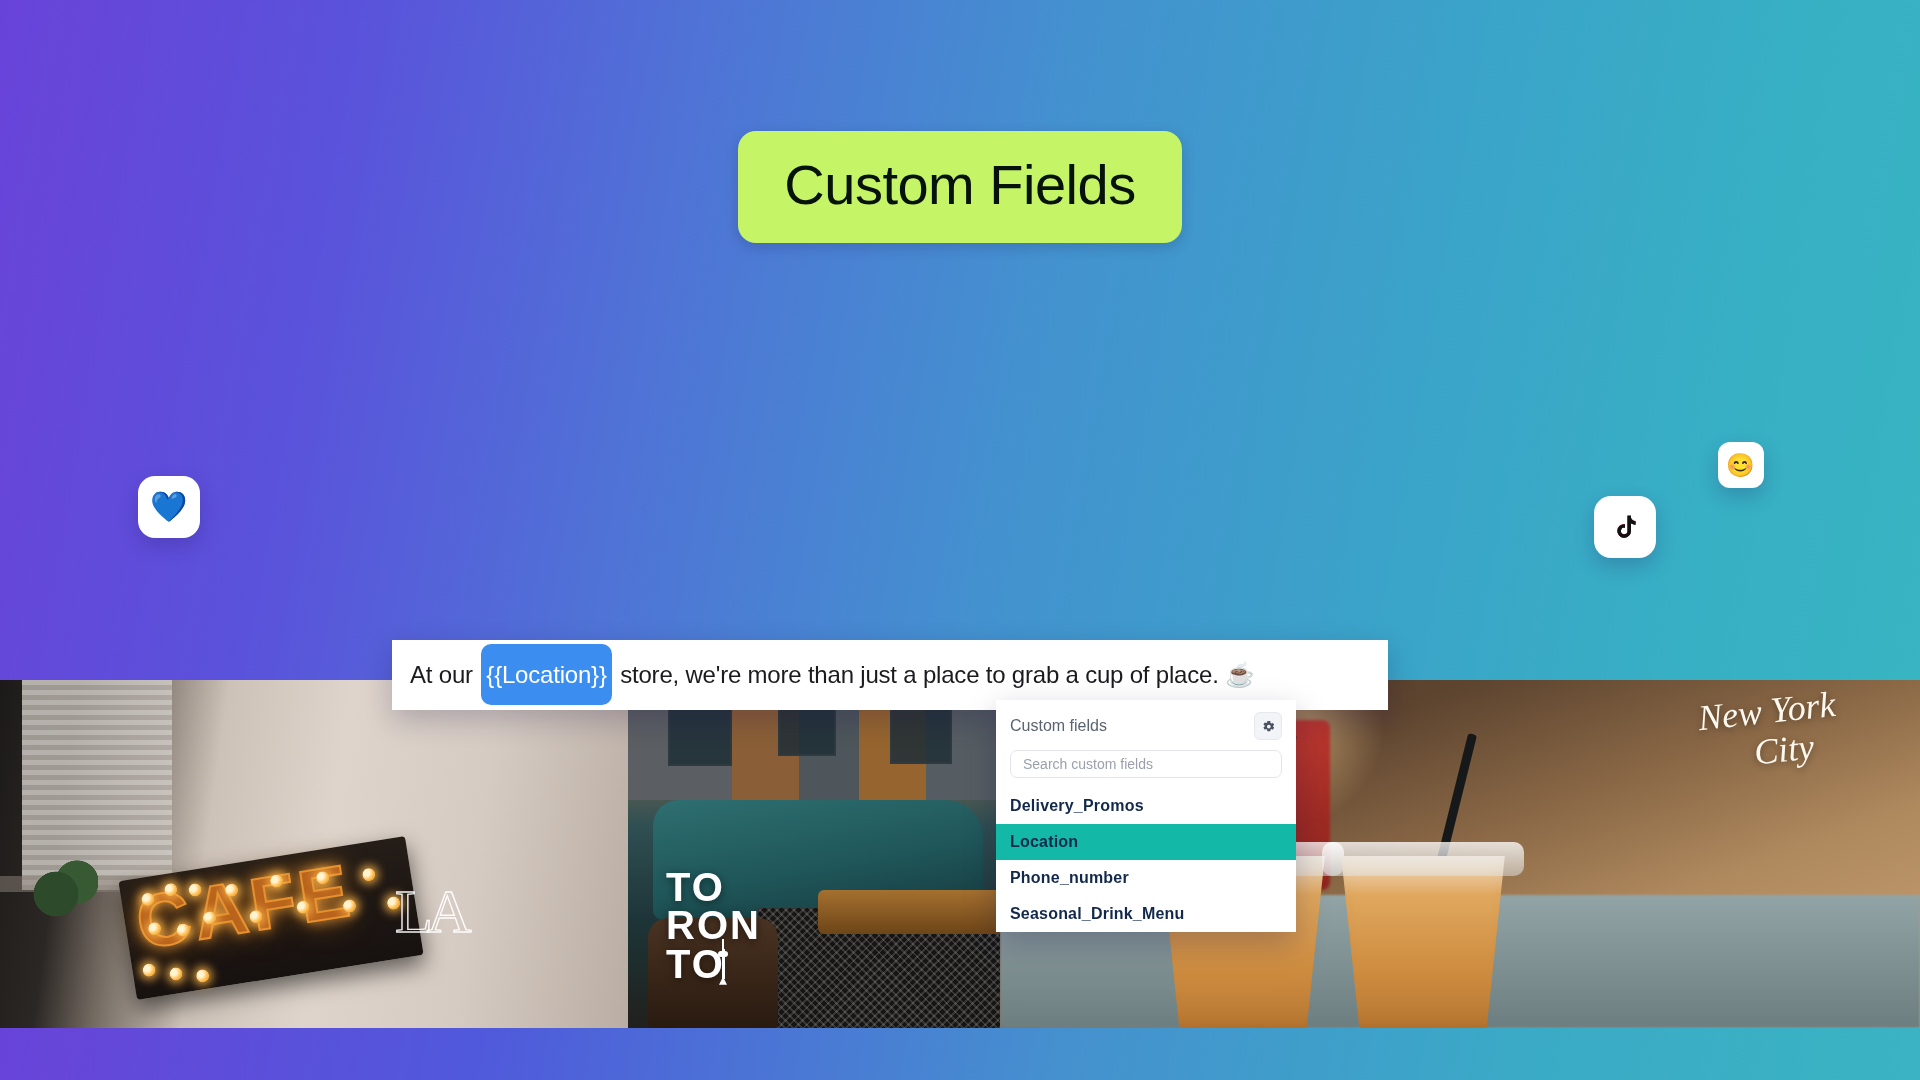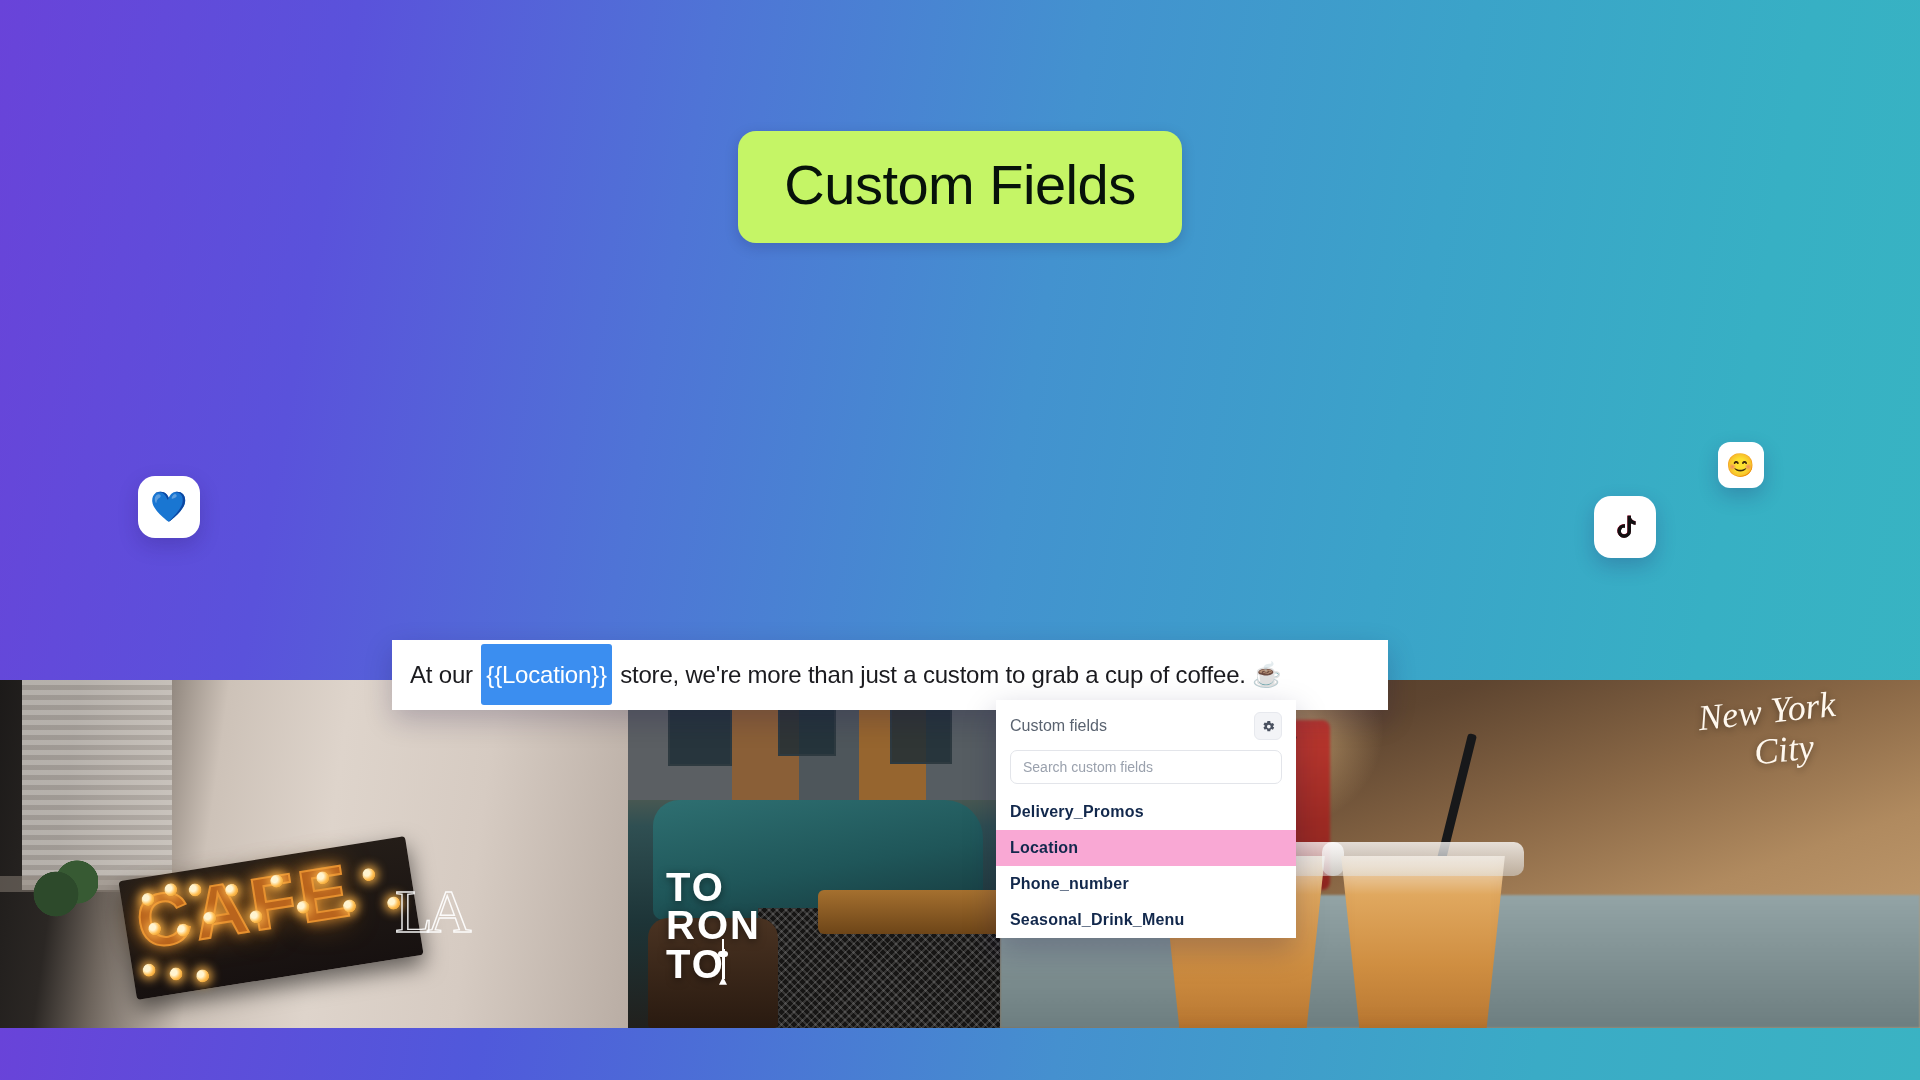--- a/index.html
+++ b/index.html
@@ -247,21 +247,21 @@
     display:flex; align-items:center;
     padding:0 18px;
     z-index:6;
   }
   .sentence{
     font-size:24px; color:#1b1b1f; white-space:nowrap;
     letter-spacing:-0.2px;
   }
   .token{
     background:#3b8ef0; color:#ffffff;
-    padding:17px 5px; border-radius:3px;
+    padding:17px 5px; border-radius:10px;
     margin:0 2px;
   }
 
   
   .cf-panel{
     position:absolute; left:996px; top:700px; width:300px;
     background:#fff;
     box-shadow:0 12px 30px rgba(20,12,60,.26);
     z-index:7;
     padding:12px 0 0;
@@ -272,31 +272,31 @@
   }
   .cf-title{ font-size:16px; color:#5a6370; }
   .gear-btn{
     width:28px; height:28px; border-radius:6px; background:#f3f4f7;
     display:flex; align-items:center; justify-content:center;
     border:1px solid #e7e9ee;
   }
   .gear-btn svg{ width:15px; height:15px; fill:#4a5160; }
   .cf-search{
     margin:0 14px 10px;
-    height:34px; border:1px solid #e3e5ea; border-radius:7px;
+    height:28px; border:1px solid #e3e5ea; border-radius:7px;
     display:flex; align-items:center; padding:0 12px;
     background:#fff;
   }
   .cf-search span{ font-size:14px; color:#9aa1ad; }
   .cf-item{
     padding:9px 14px;
     font-size:16px; font-weight:700; color:#12284c;
     letter-spacing:.2px;
   }
-  .cf-item.active{ background:#f9a8d4; }
+  .cf-item.active{ background:#14b8a6; }
 
   .bottom-band{
     position:absolute; left:0; top:1028px; width:1920px; height:52px;
     background:linear-gradient(100deg,#6943d9 0%,#5059db 25%,#4590cf 55%,#3aabc6 80%,#3ab3c3 100%);
   }
 </style>
 </head>
 <body>
 
 <div class="stage">
@@ -399,21 +399,21 @@
         <span>New York</span>
         <span class="l2">City</span>
       </div>
     </div>
   </div>
 
   <div class="text-card">
     <div class="sentence">
       <span>At our</span>
       <span class="token">{{Location}}</span>
-      <span>store, we're more than just a custom to grab a cup of coffee. ☕</span>
+      <span>store, we're more than just a place to grab a cup of place. ☕</span>
     </div>
   </div>
 
   <div class="cf-panel">
     <div class="cf-head">
       <span class="cf-title">Custom fields</span>
       <span class="gear-btn">
         <svg viewBox="0 0 24 24">
             <path d="M19.1 12.9c0-.3.1-.6.1-.9s0-.6-.1-.9l2-1.5-2-3.4-2.3.9c-.5-.4-1-.7-1.6-.9L14.8 3H10.2l-.4 2.4c-.6.2-1.1.5-1.6.9L5.9 5.4l-2 3.4 2 1.5c0 .3-.1.6-.1.9s0 .6.1.9l-2 1.5 2 3.4 2.3-.9c.5.4 1 .7 1.6.9l.4 2.4h4.6l.4-2.4c.6-.2 1.1-.5 1.6-.9l2.3.9 2-3.4-2-1.5zM12.5 15a3 3 0 1 1 0-6 3 3 0 0 1 0 6z"></path>
           </svg>

